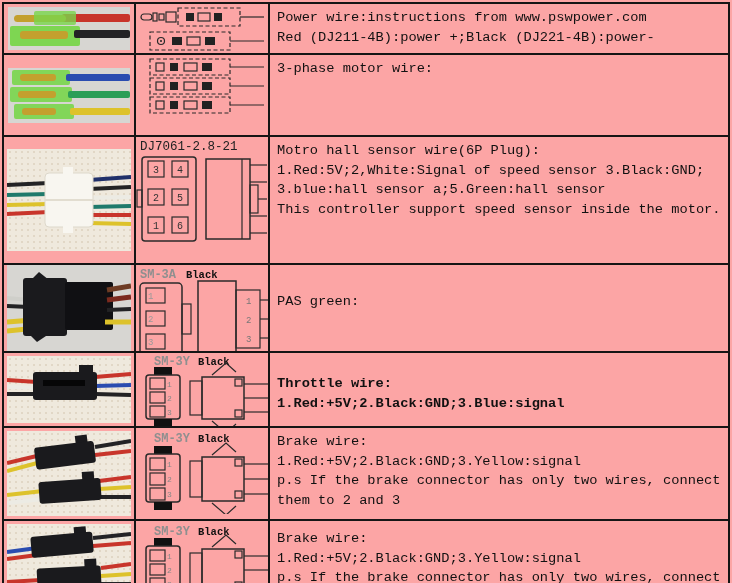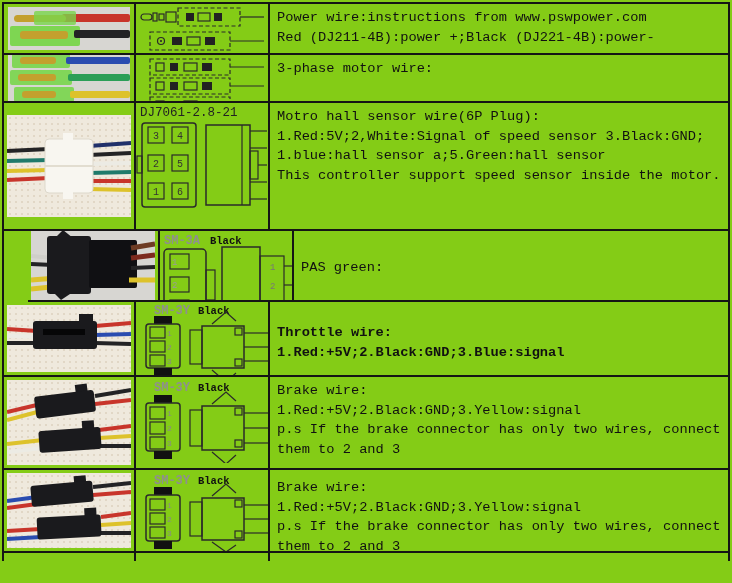--- a/index.html
+++ b/index.html
@@ -1,28 +1,28 @@
 <!DOCTYPE html>
 <html><head>
 <meta charset="utf-8">
 <style>
   * { box-sizing: border-box; margin: 0; padding: 0; }
   html, body { background: #fff; }
   #stage {
     position: relative; width: 732px; height: 583px;
-    background: #84cc16; overflow: hidden;
+    background: #fca5a5; overflow: hidden;
     font-family: "Liberation Mono", "DejaVu Sans Mono", monospace;
   }
   #wiretable {
     position: absolute; left: 2px; top: 2px; width: 728px;
     border: 2px solid #151515; border-bottom: none;
   }
   .row { display: flex; border-bottom: 2px solid #151515; overflow: hidden; }
-  .r1 { height: 51px; } .r2 { height: 48px; } .r3 { height: 128px; }
-  .r4 { height: 71px; margin-left: 24px; } .r5 { height: 75px; } .r6 { height: 93px; }
+  .r1 { height: 51px; } .r2 { height: 82px; } .r3 { height: 128px; }
+  .r4 { height: 88px; } .r5 { height: 75px; } .r6 { height: 93px; }
   .r7 { height: 83px; } .r8 { height: 8px; border-bottom: none; }
   .cell { overflow: hidden; }
   .c-photo {
     width: 132px; flex: 0 0 132px; border-right: 2px solid #151515;
     display: flex; align-items: center; justify-content: center;
   }
   .c-diagram {
     width: 134px; flex: 0 0 134px; border-right: 2px solid #151515;
     display: flex; align-items: flex-start; justify-content: center;
     padding-top: 2px;
@@ -182,21 +182,21 @@
         <line class="diag-thin" x1="114" y1="26" x2="131" y2="26"></line>
         <line class="diag-thin" x1="114" y1="43" x2="131" y2="43"></line>
         <line class="diag-thin" x1="122" y1="60" x2="131" y2="60"></line>
         <line class="diag-thin" x1="114" y1="77" x2="131" y2="77"></line>
         <line class="diag-thin" x1="114" y1="94" x2="131" y2="94"></line>
       </svg>
     </div>
     <div class="cell c-text">
       <div class="tl">Motro hall sensor wire(6P Plug):</div>
       <div class="tl">1.Red:5V;2,White:Signal of speed sensor 3.Black:GND;</div>
-      <div class="tl">1.blue:hall sensor a;5.Green:hall sensor</div>
+      <div class="tl">3.blue:hall sensor a;5.Green:hall sensor</div>
       <div class="tl">This controller support speed sensor inside the motor.</div>
     </div>
   </div>
 
   <div class="row r4">
     <div class="cell c-photo">
       <svg width="124" height="88" viewBox="0 0 124 88">
         <rect x="0" y="0" width="124" height="88" fill="#d7d6d2"></rect>
         <line x1="0" y1="34" x2="22" y2="36" stroke-width="4" stroke="#cfcfca"></line>
         <line x1="0" y1="42" x2="22" y2="43" stroke-width="4" stroke="#232325"></line>

